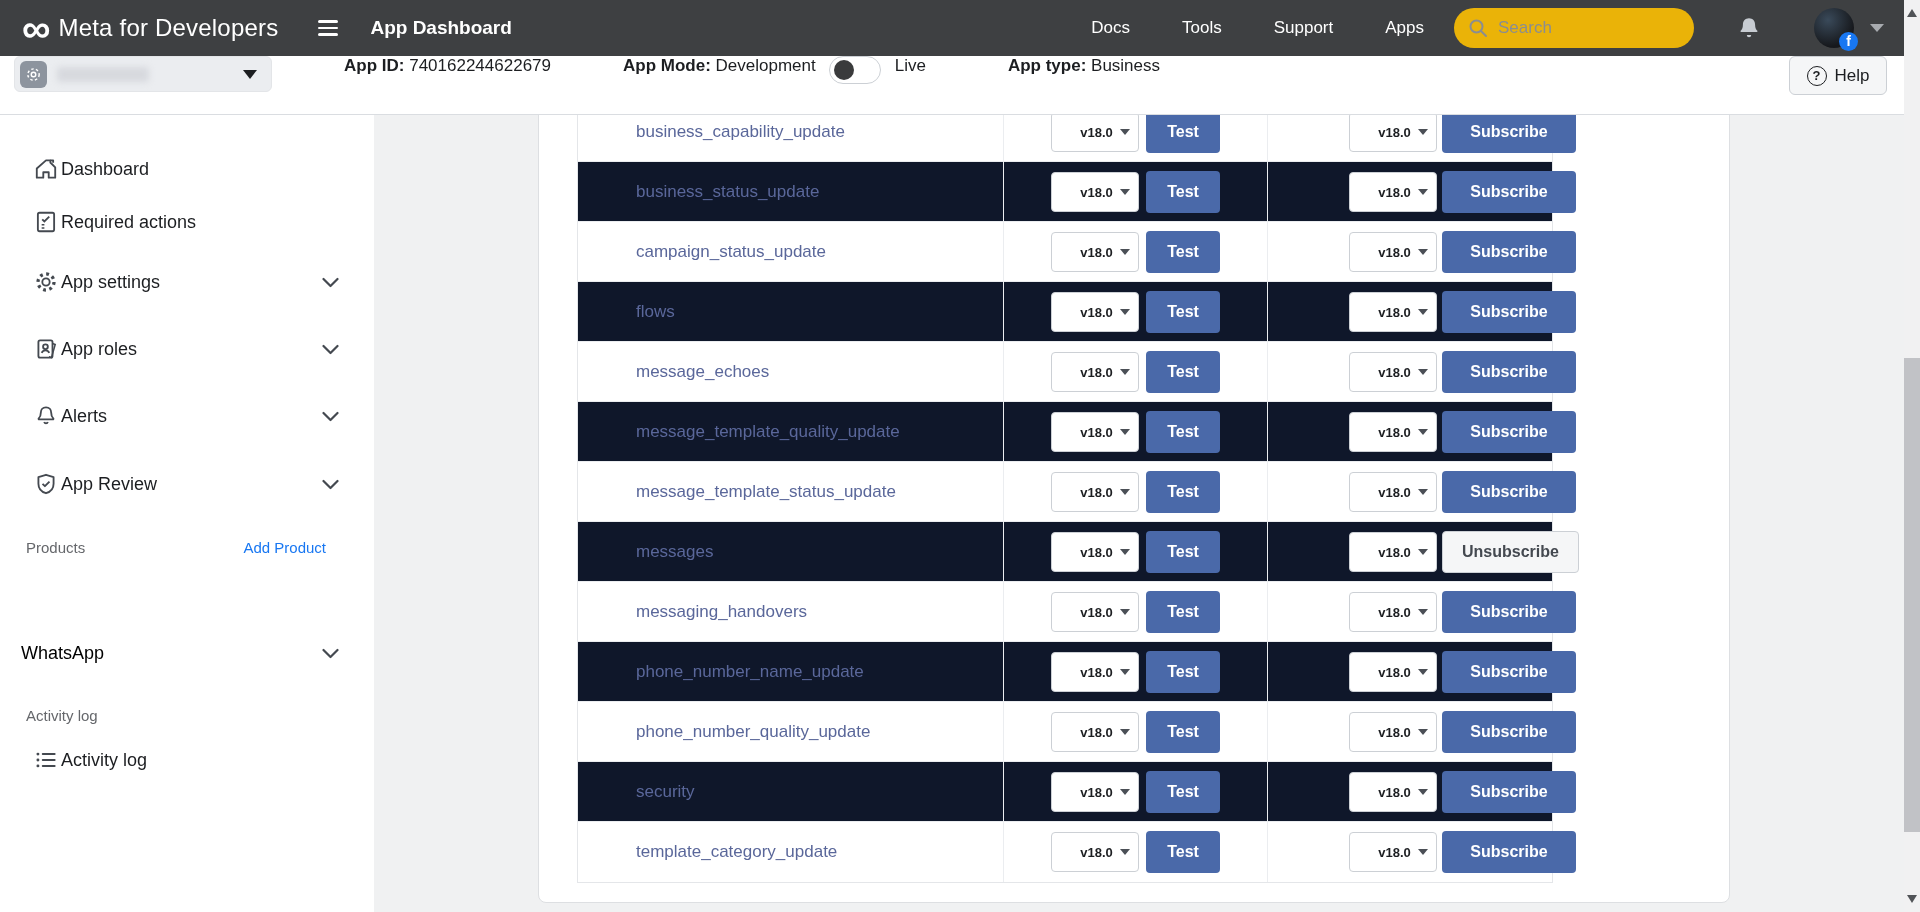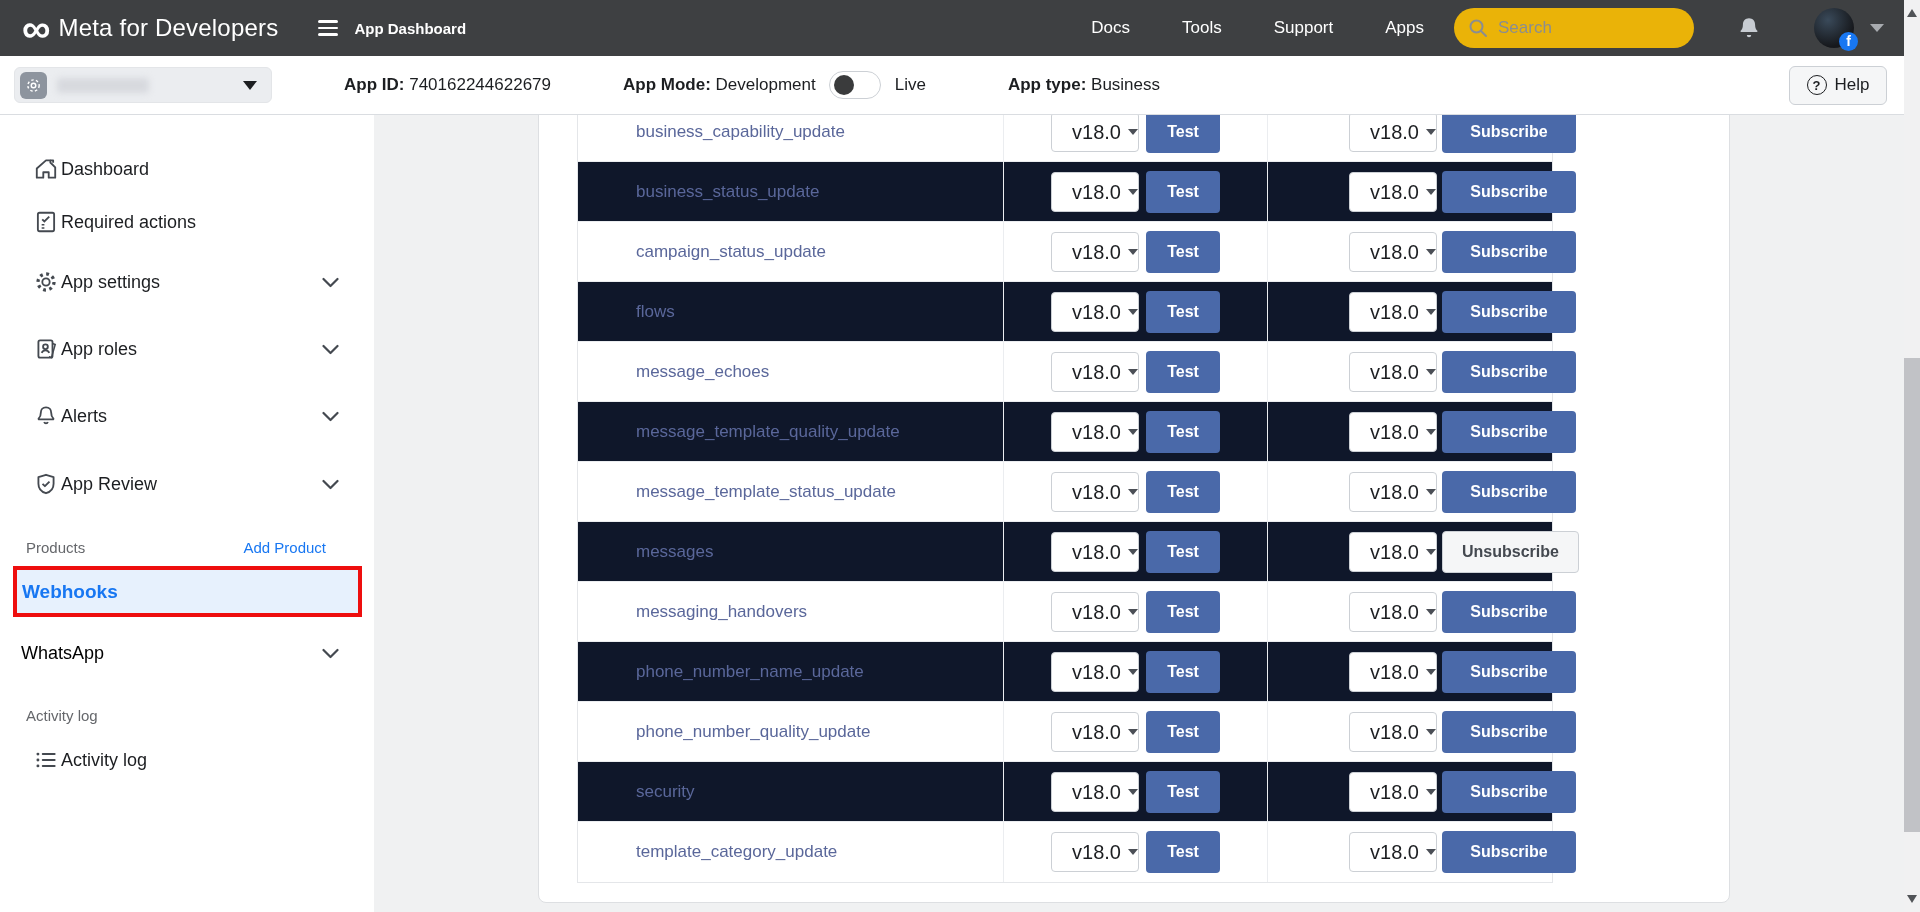--- a/index.html
+++ b/index.html
@@ -8,39 +8,39 @@
   .screen { position:relative; width:1920px; height:912px; overflow:hidden; background:#f0f1f2; }
 
   
   .navbar { position:absolute; top:0; left:0; width:1920px; height:56px; background:#3e4042;
             display:flex; align-items:center; padding:0 36px 0 22px; z-index:10; }
   .brand { display:flex; align-items:center; color:#fff; }
   .meta-logo { font-size:40px; line-height:30px; font-weight:bold; color:#fff; margin-right:10px; letter-spacing:-2px; }
   .brand-text { font-size:24px; font-weight:500; letter-spacing:.2px; }
   .hamburger { margin-left:40px; display:flex; flex-direction:column; gap:4px; width:20px; cursor:pointer; }
   .hamburger span { display:block; height:2.5px; background:#fff; border-radius:2px; }
-  .dash-title { color:#fff; font-size:15px; font-weight:700; margin-left:16px; }
+  .dash-title { color:#fff; font-size:19px; font-weight:700; margin-left:32px; }
   .nav-spacer { flex:1; }
   .nav-link { color:#fff; font-size:17px; font-weight:500; margin-left:52px; cursor:pointer; }
   .search-wrap { position:relative; margin-left:30px; }
   .search-input { width:240px; height:40px; border:none; border-radius:20px; background:#eab308;
                   padding:0 14px 0 44px; font-size:17px; color:#1c1e21; outline:none; font-family:inherit; }
   .search-input::placeholder { color:#8a8d91; }
   .search-icon { position:absolute; left:14px; top:10px; }
   .bell { margin-left:42px; cursor:pointer; }
   .avatar { position:relative; width:40px; height:40px; border-radius:50%; margin-left:52px;
             background:radial-gradient(circle at 35% 30%, #3a4a5a 0%, #16181c 70%); cursor:pointer; }
   .avatar-badge { position:absolute; right:-4px; bottom:-3px; width:19px; height:19px; border-radius:50%;
                   background:#1877f2; color:#fff; font-size:14px; font-weight:700; text-align:center; line-height:19px; }
   .nav-caret { margin-left:16px; width:0; height:0; border-left:7px solid transparent; border-right:7px solid transparent;
                border-top:8px solid #a8abaf; cursor:pointer; }
 
   
   .appbar { position:absolute; top:56px; left:0; width:1920px; height:59px; background:#fff;
-            border-bottom:1px solid #dadde1; display:flex; align-items:center; padding:0 33px 0 14px; z-index:9; }
+            border-bottom:1px solid #dadde1; display:flex; padding:0 33px 0 14px; z-index:9; }
   .app-selector { width:258px; height:36px; background:#ebedf0; border:1px solid #e3e5e8; border-radius:6px;
                   display:flex; align-items:center; padding:0 14px 0 5px; cursor:pointer; }
   .app-badge { width:27px; height:27px; border-radius:6px; background:#8d949e; display:flex; align-items:center; justify-content:center; }
   .app-name-blur { width:92px; height:15px; margin-left:10px; background:#d7d9de; border-radius:3px; filter:blur(3px); }
   .sel-caret { margin-left:auto; width:0; height:0; border-left:7px solid transparent; border-right:7px solid transparent;
                border-top:9px solid #1c1e21; }
   .meta-item { font-size:17px; color:#1c1e21; white-space:nowrap; }
   .meta-item b { font-weight:700; }
   .m-appid { margin-left:72px; }
   .m-mode  { margin-left:72px; }
@@ -76,21 +76,21 @@
   .wtable { position:relative; width:976px; border:1px solid #e4e6e9; }
   .vsep { position:absolute; top:0; bottom:0; width:1px; background:#ebedf0; z-index:3; pointer-events:none; }
   .vsep.v1 { left:425px; } .vsep.v2 { left:689px; }
   .trow { position:relative; height:60px; border-bottom:1px solid #ebedf0; background:#fff; }
   .trow:last-child { border-bottom:none; }
   .trow.stripe { background:#0f172a; }
   .field { position:absolute; left:58px; top:50%; transform:translateY(-50%); font-size:17px; color:#5a679a;
            text-decoration:none; cursor:pointer; }
   .dd { position:absolute; top:10px; height:40px; background:#fff; border:1px solid #ccd0d5; border-radius:4px;
         display:flex; align-items:center; justify-content:center; gap:7px; cursor:pointer; z-index:4; }
-  .dd .ddv { font-size:20px; font-weight:400; color:#1c1e21;margin-left:20px; }
+  .dd .ddv { font-size:13px; font-weight:700; color:#1c1e21;margin-left:20px; }
   .caret-dn { width:0; height:0; border-left:5px solid transparent; border-right:5px solid transparent; border-top:6px solid #4b4f56; }
   .dd1 { left:473px; width:88px; }
   .dd2 { left:771px; width:88px; }
   .btn { position:absolute; top:9px; height:42px; border:none; border-radius:4px; background:#4a69a9; color:#fff;
          font-size:16px; font-weight:700; cursor:pointer; z-index:4; font-family:inherit; }
   .btn-test { left:568px; width:74px; }
   .btn-sub { left:864px; width:134px; }
   .btn-sub.btn-light { width:137px; background:#f5f6f7; border:1px solid #ccd0d5; color:#444950; font-weight:600; }
 
   
@@ -256,25 +256,20 @@
       <span class="chev">
         <svg width="17" height="11" viewBox="0 0 17 11">
             <path d="M1.5 2l7 7 7-7" fill="none" stroke="#444950" stroke-width="2.2" stroke-linecap="round" stroke-linejoin="round"></path>
           </svg>
       </span>
     </div>
 
     <div class="sec-label" style="left:26px; top:424px">Products</div>
     <div class="add-product" style="right:48px; top:424px">Add Product</div>
 
-    <div class="red-box">
-      <div class="webhooks-item">
-        <span class="lbl">Webhooks</span>
-      </div>
-    </div>
 
     <div class="plain-item" style="top:520px">
       <span class="lbl">WhatsApp</span>
       <span class="chev">
         <svg width="17" height="11" viewBox="0 0 17 11">
             <path d="M1.5 2l7 7 7-7" fill="none" stroke="#444950" stroke-width="2.2" stroke-linecap="round" stroke-linejoin="round"></path>
           </svg>
       </span>
     </div>
 

